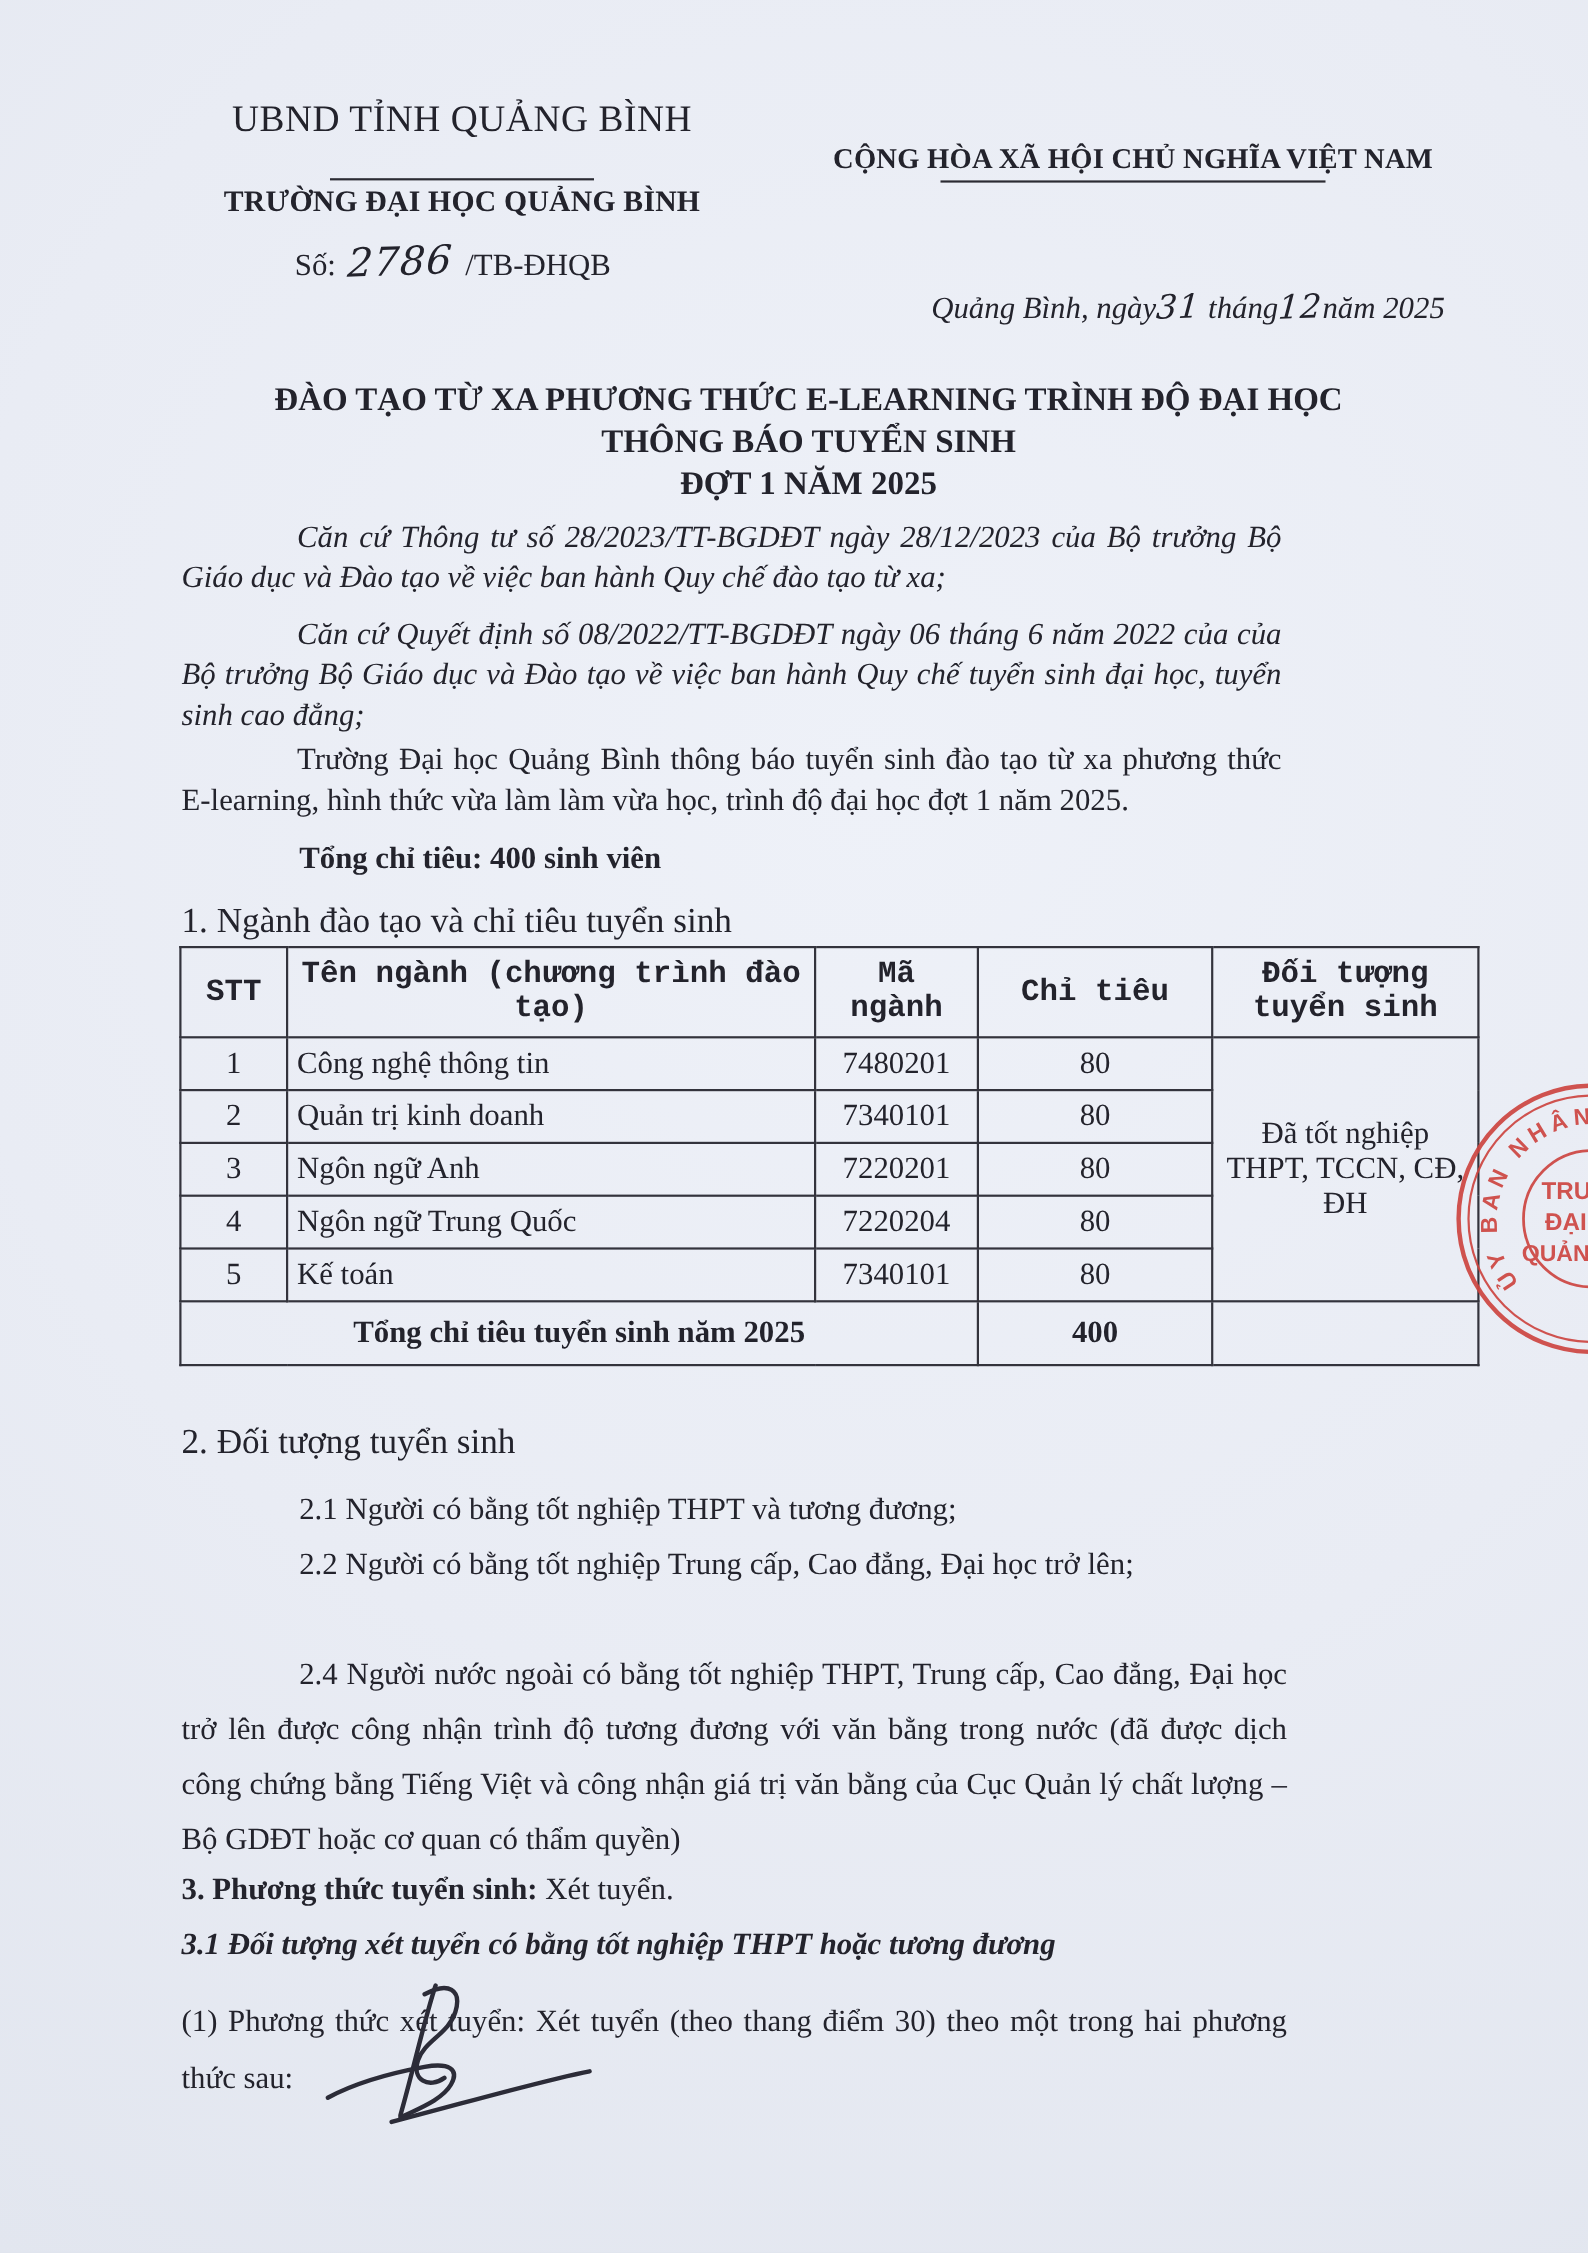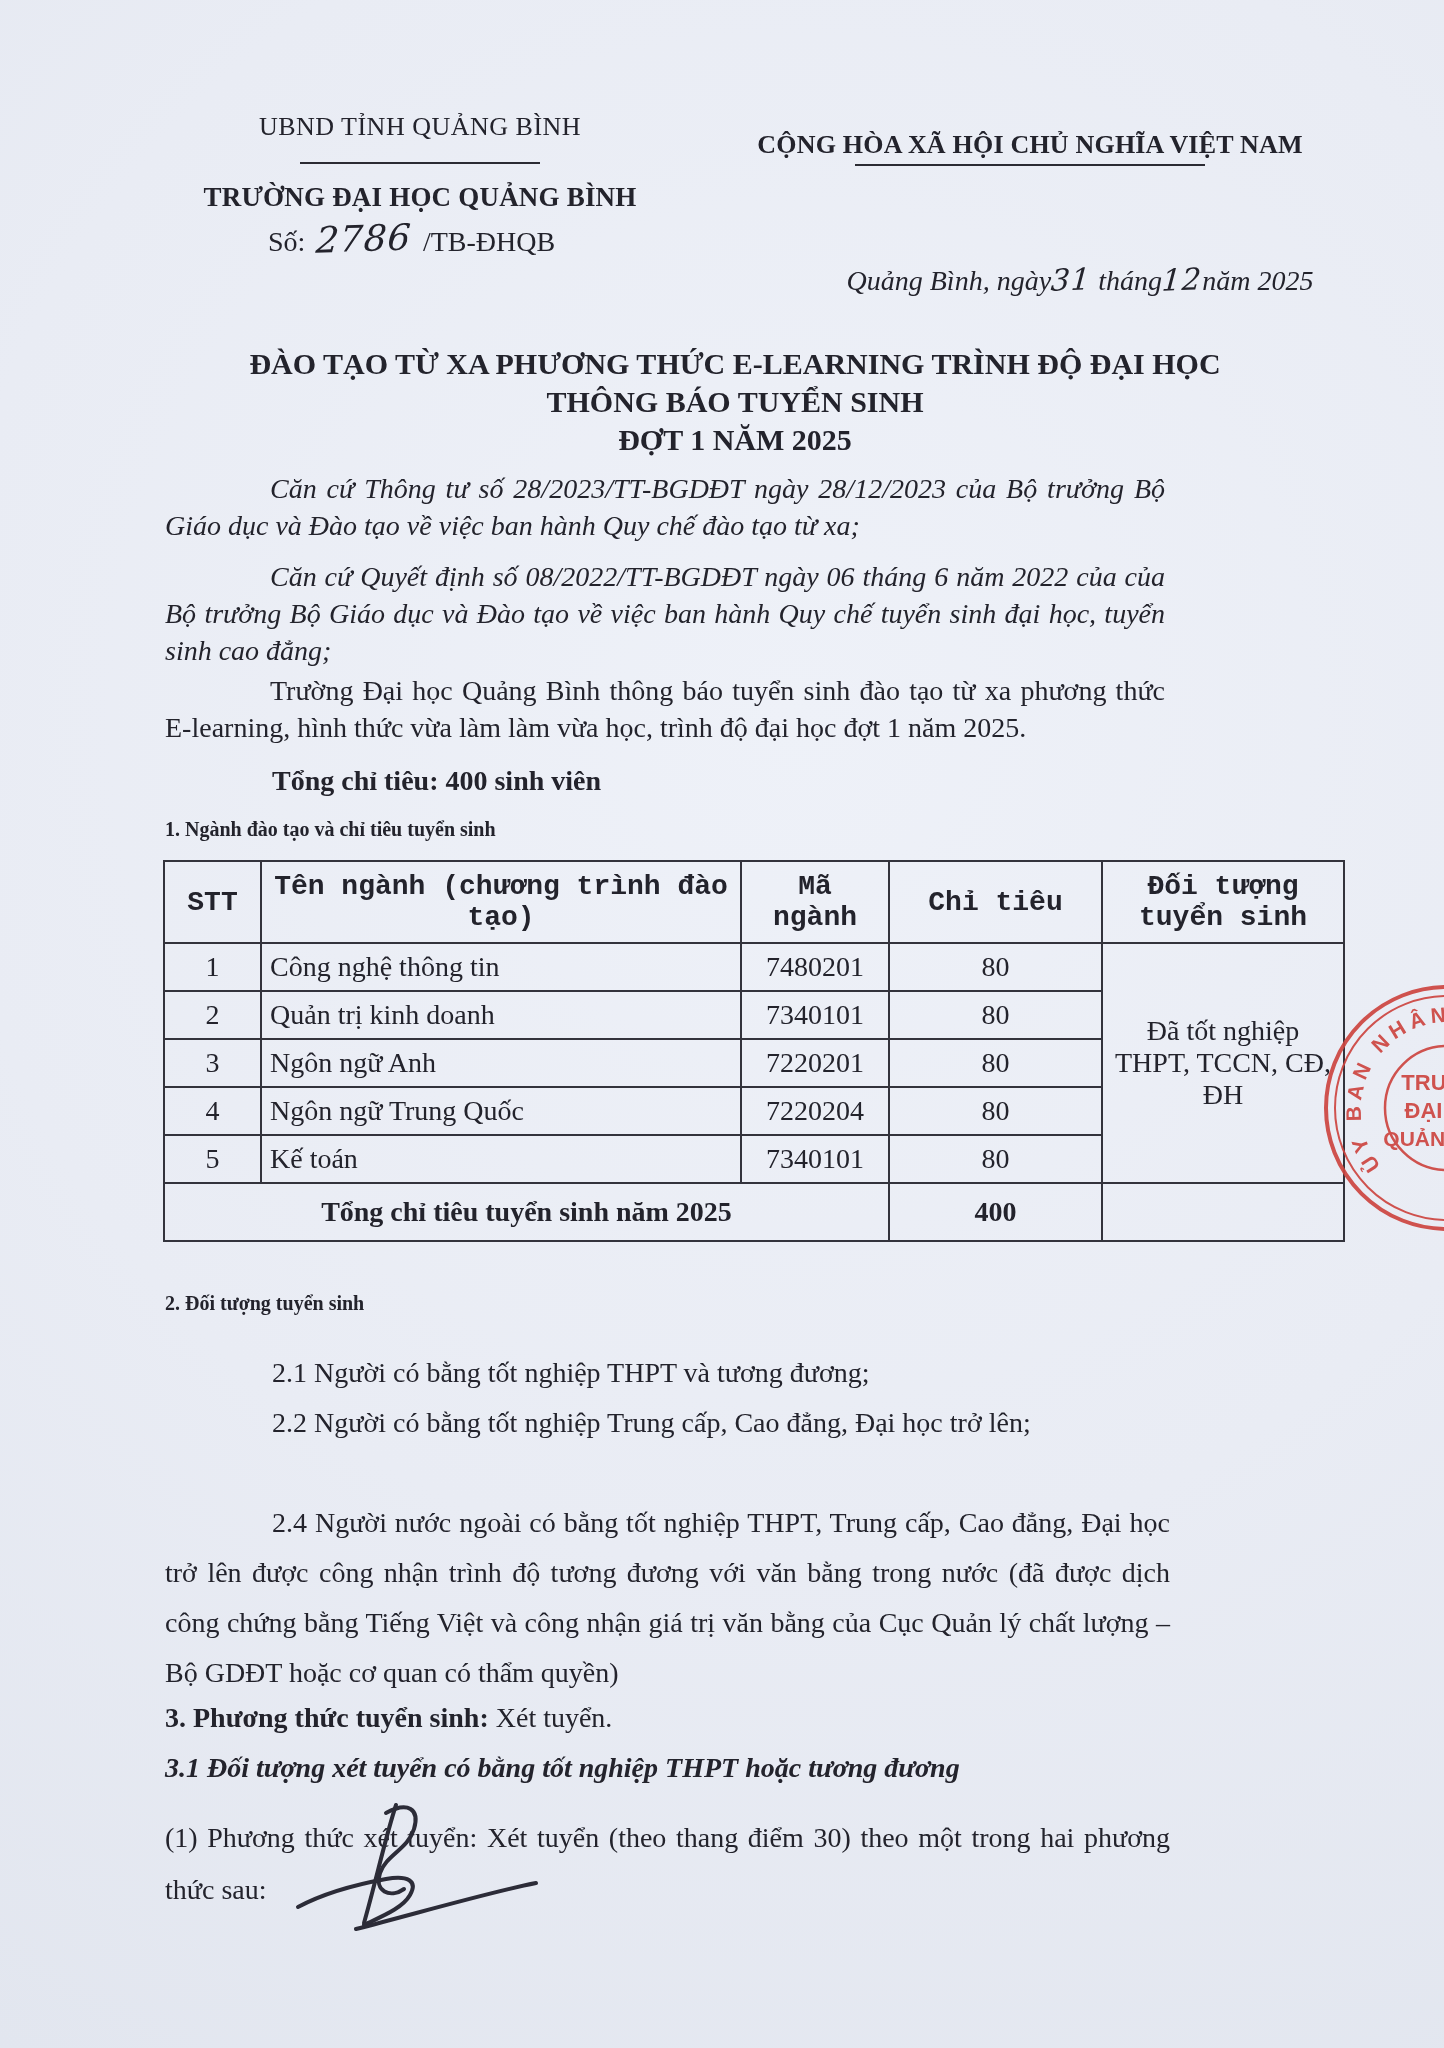--- a/index.html
+++ b/index.html
@@ -14,42 +14,42 @@
     width:1444px;height:2048px;
     overflow:hidden;
     background:radial-gradient(circle at 55% 35%, #eef1f8 0%, #e9ecf4 55%, #e2e6ef 100%);
   }
   .abs{position:absolute;}
   .center{text-align:center;}
   .just{text-align:justify;}
   .b{font-weight:bold;}
   .i{font-style:italic;}
   .rule{position:absolute;height:2px;background:#2b2b33;}
-  .org-line1{font-size:26px;letter-spacing:.5px;margin-top:22px;}
+  .org-line1{font-size:34px;letter-spacing:.5px;}
   .org-line2{font-size:27px;font-weight:bold;letter-spacing:.2px;margin-top:40px;}
   .body-text{font-size:28px;line-height:37px;}
   .hand{
     font-family:"DejaVu Serif", serif;
     font-style:italic;
     letter-spacing:1px;
     display:inline-block;
     transform:rotate(-2deg) skewX(-6deg);
   }
   table.quota{
     border-collapse:collapse;
     table-layout:fixed;
     font-size:28px;
   }
   table.quota td,table.quota th{
     border:2px solid #33333c;
     padding:0 8px;
     vertical-align:middle;
   }
   th.stt-col{word-break:break-all;}
-  .sec-head{font-size:20px;font-weight:bold;}
+  .sec-head{font-size:32px;font-weight:normal;}
   .sec2-item{font-size:28px;line-height:50px;}
   .stamp-svg{position:absolute;opacity:.92;}
 </style>
 </head>
 <body>
 
 <div id="page">
 
   <div class="abs center" style="left:165px;top:90px;width:510px;">
     <div class="org-line1">UBND TỈNH QUẢNG BÌNH</div>

